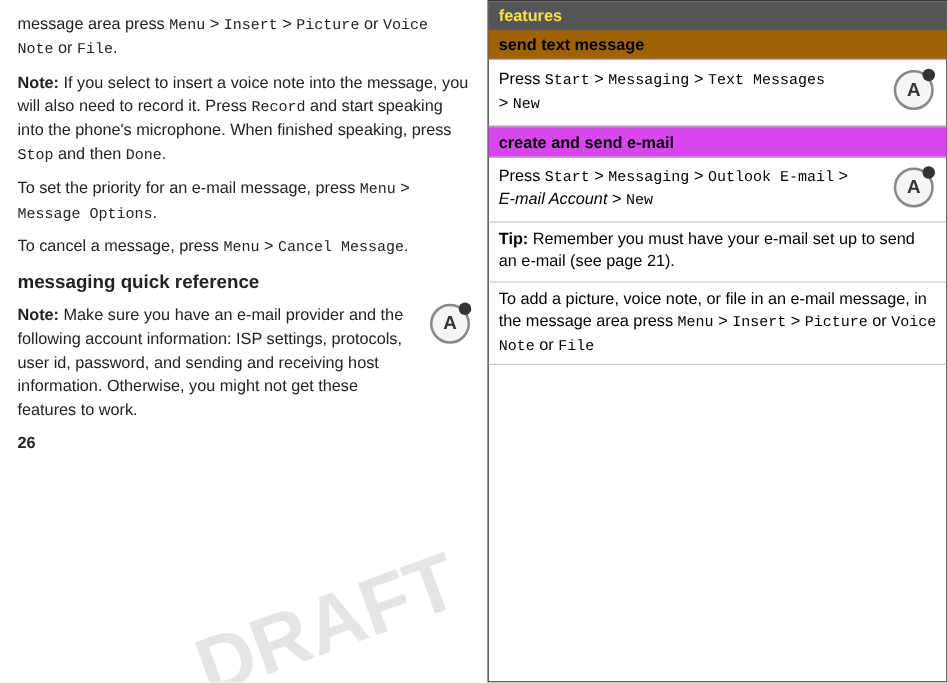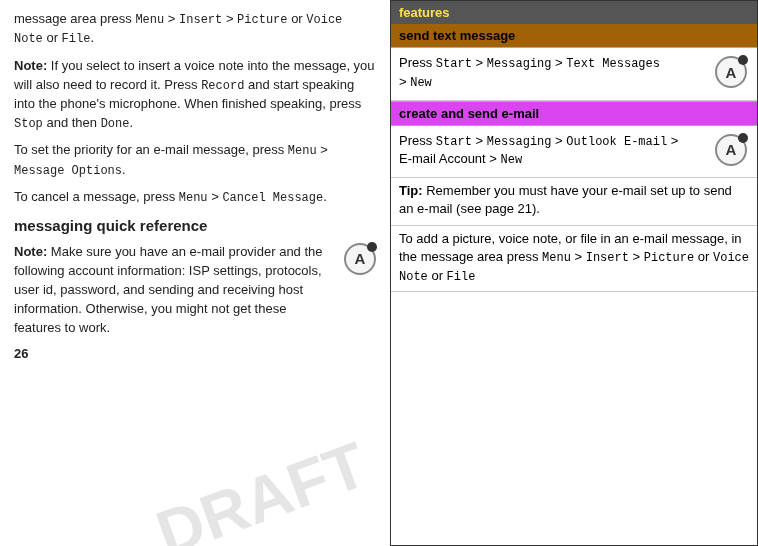--- a/index.html
+++ b/index.html
@@ -118,20 +118,21 @@
       font-family: 'Courier New', monospace;
       font-size: 12px;
       font-weight: normal;
     }
 
     .bold {
       font-weight: bold;
     }
 
     .italic {
+      font-style: italic;
     }
 
     p {
       margin-bottom: 8px;
     }
 
     .page-footer {
       margin-top: auto;
       padding-top: 8px;
       display: flex;

